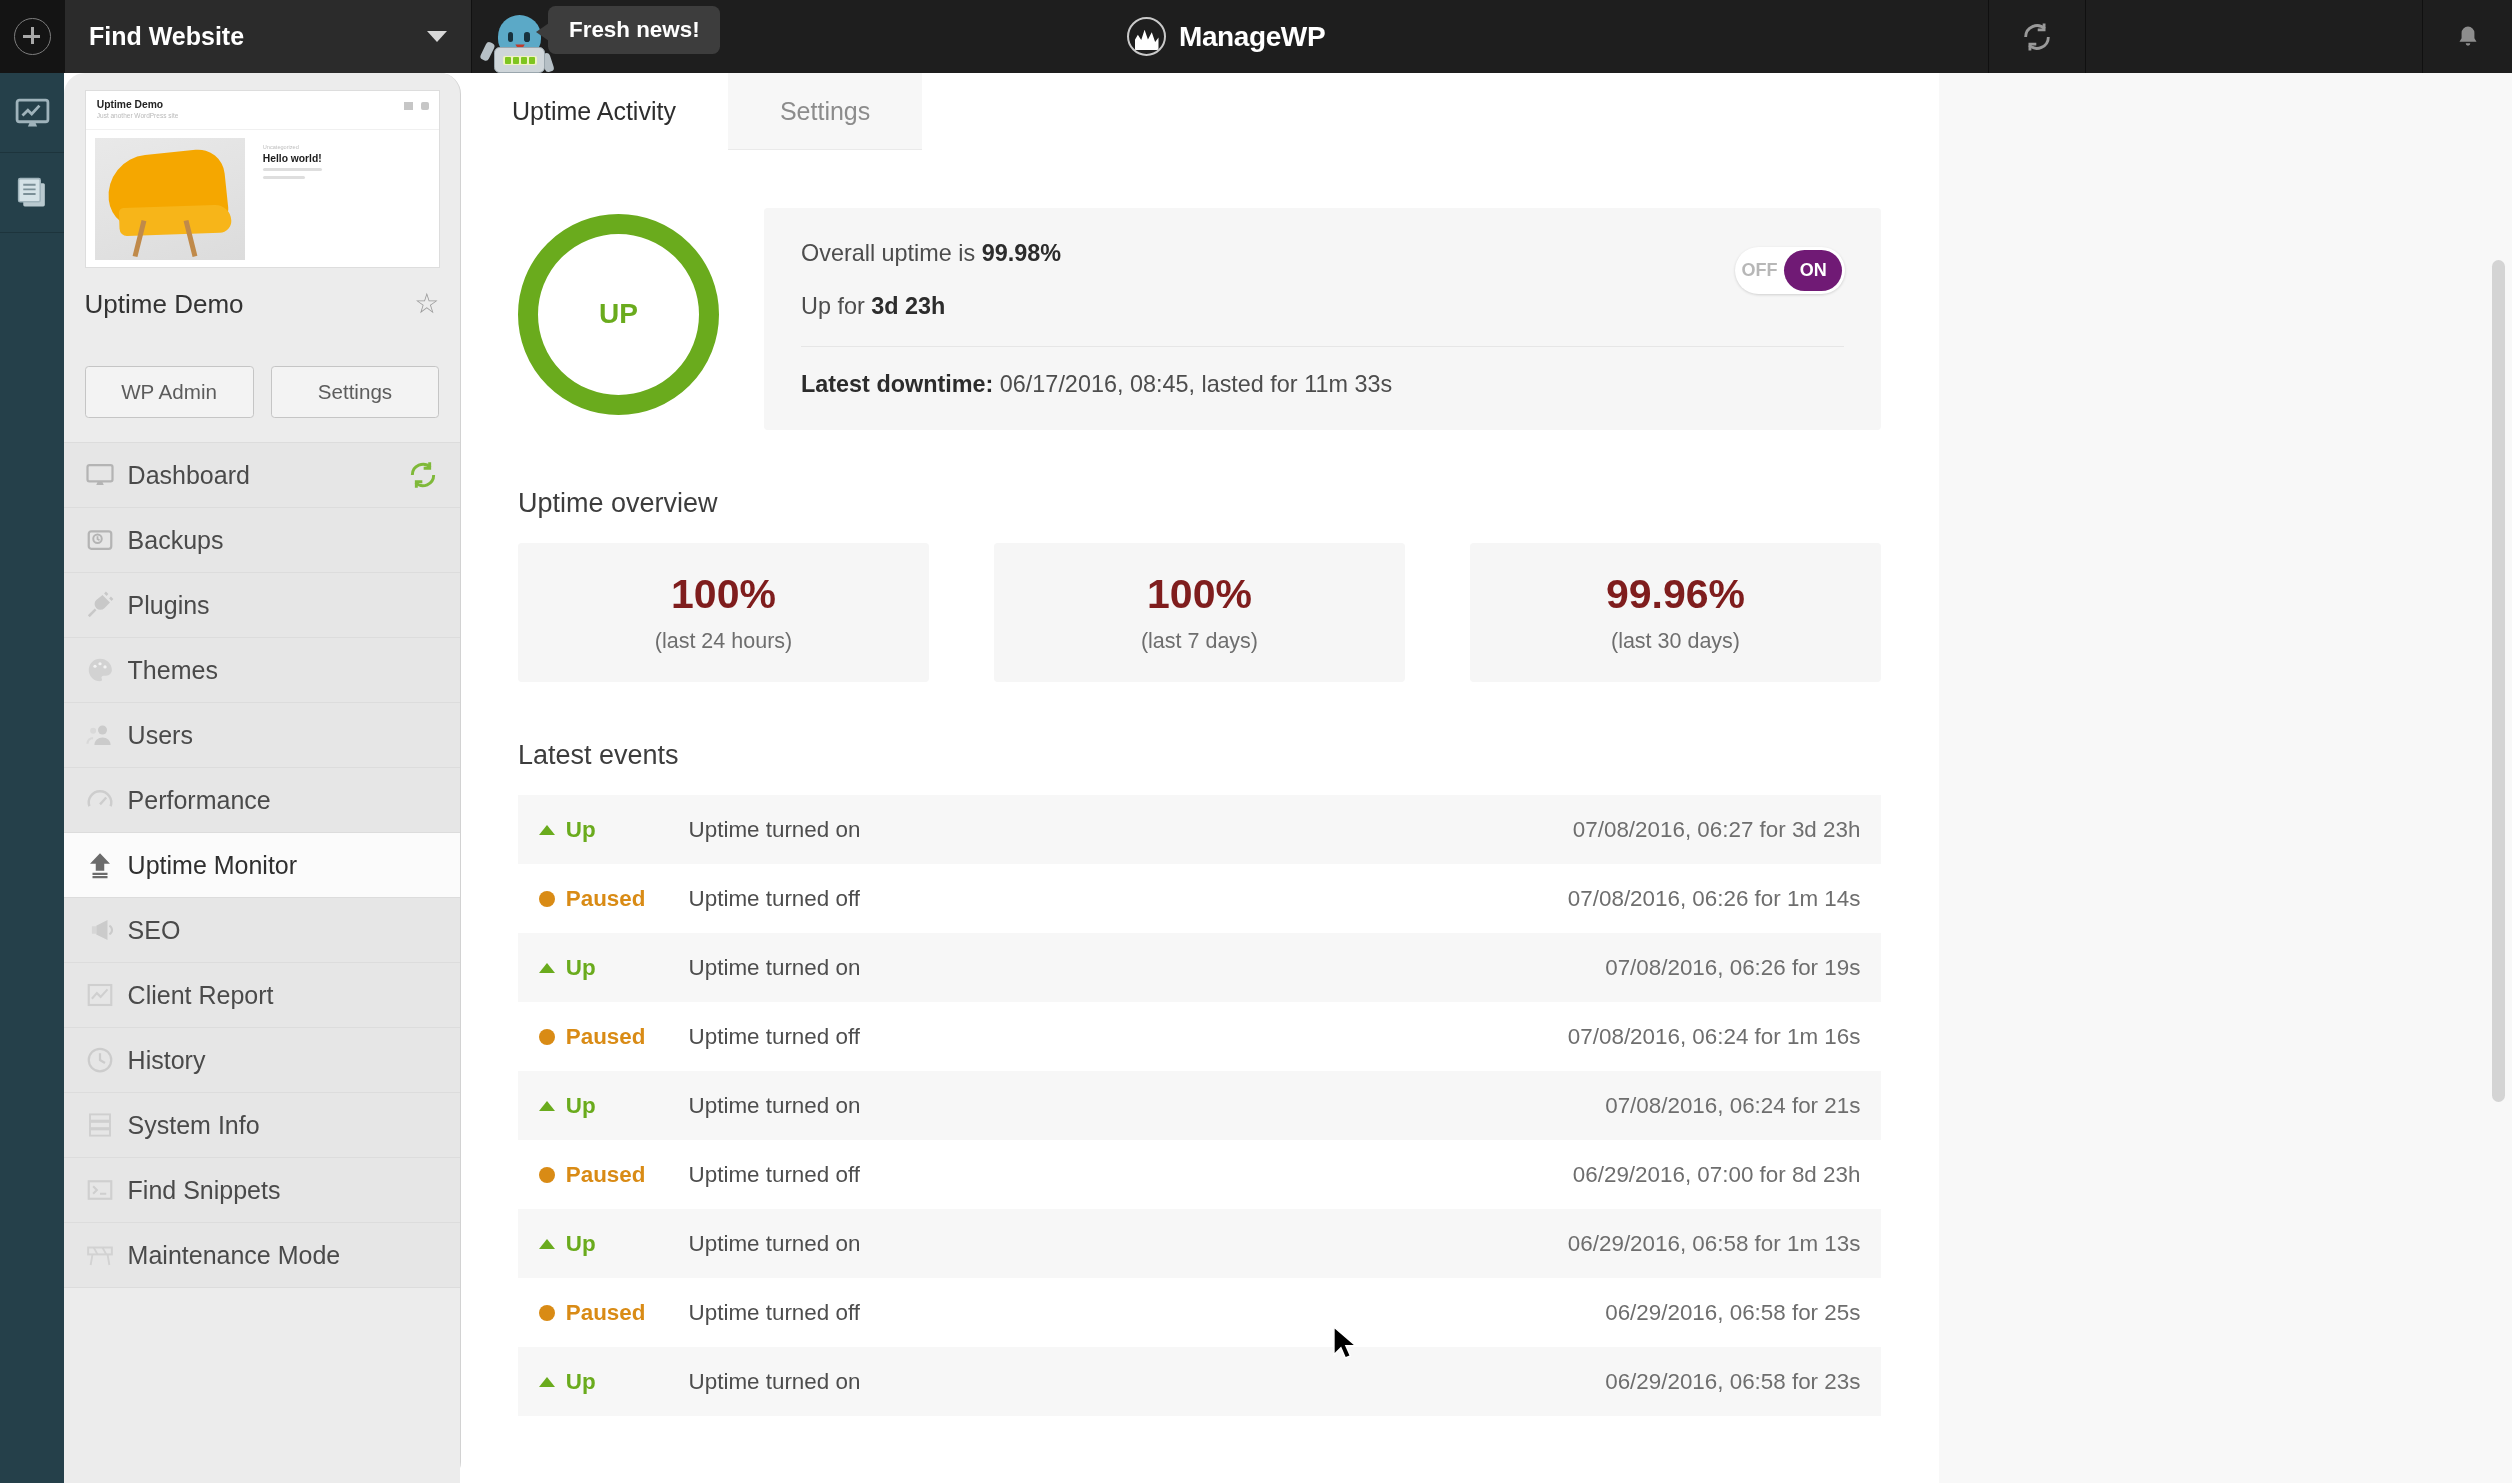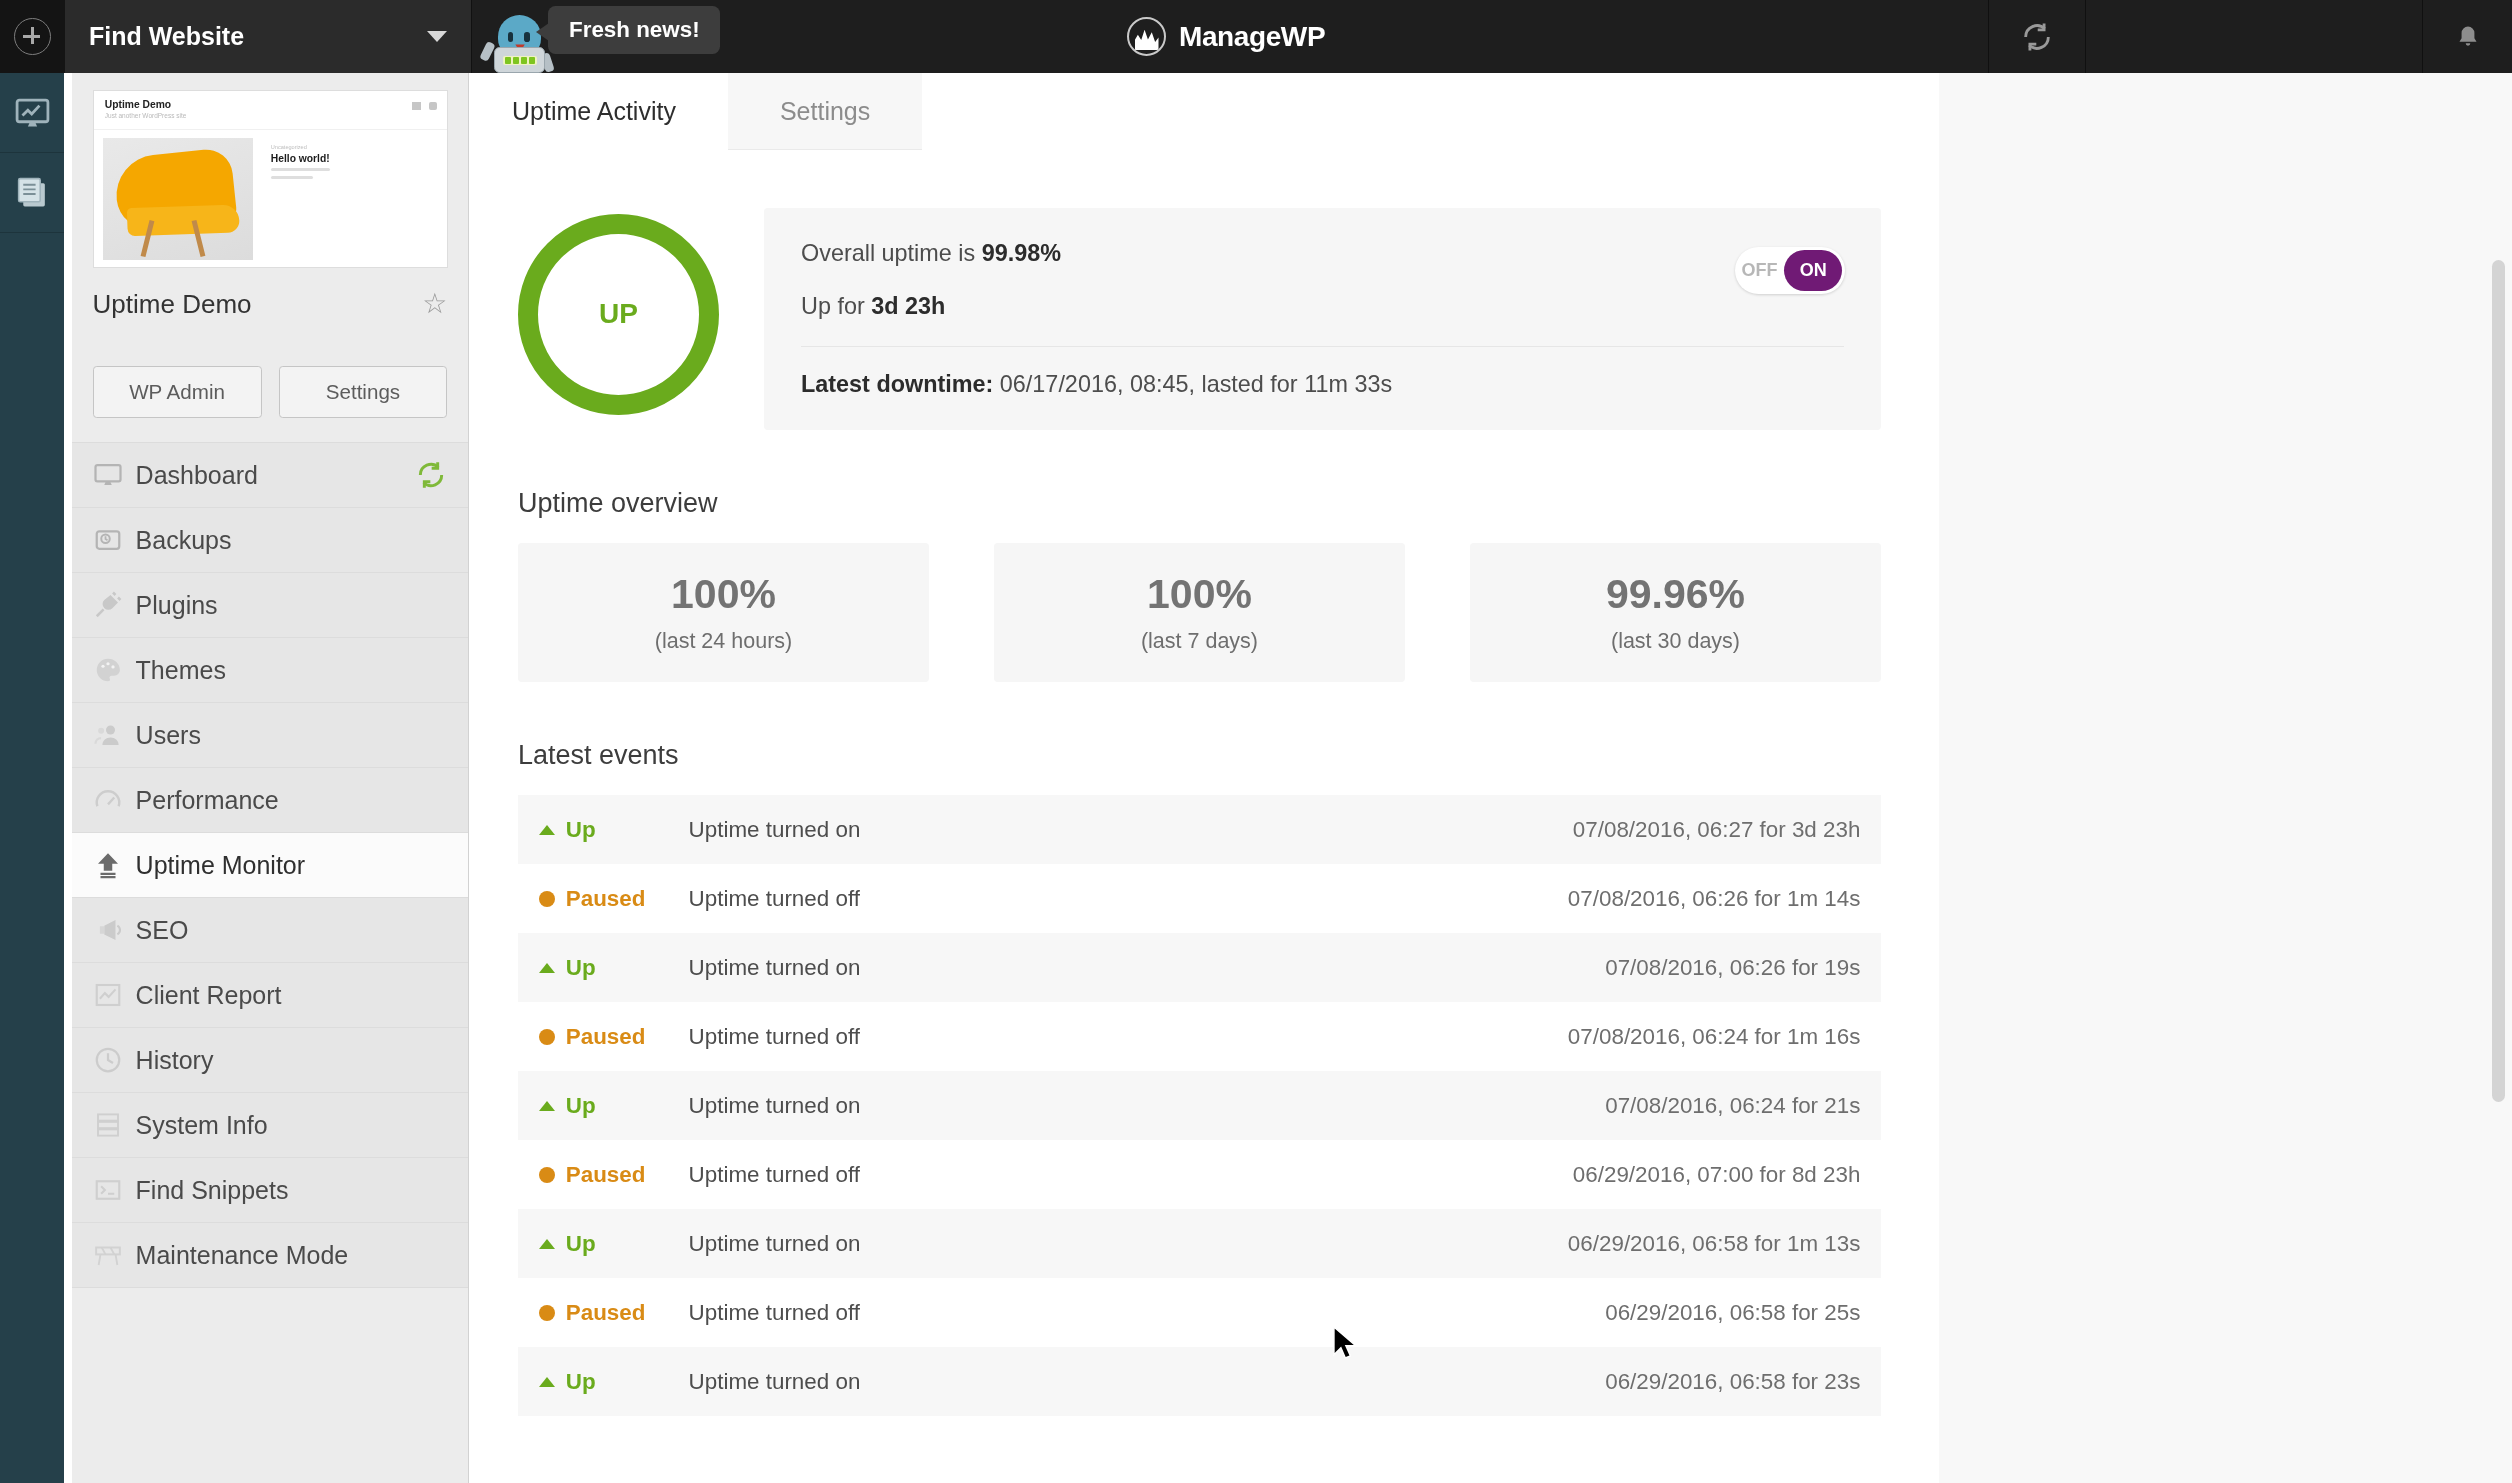--- a/index.html
+++ b/index.html
@@ -116,22 +116,22 @@
     position: absolute; left: 0; top: 73px; width: 64px; height: 1410px;
     background: #25404a; z-index: 30;
   }
   .rail-item {
     width: 64px; height: 80px; display: flex; align-items: center;
     justify-content: center; border-bottom: 0.9px solid #1d343c;
   }
 
   
   .sidebar {
-    position: absolute; left: 72px; top: 73px; width: 397px; height: 1410px;
-    background: #ececec; border-right: 0.9px solid #d2d2d2; z-index: 20;
+    position: absolute; left: 64px; top: 73px; width: 397px; height: 1410px;
+    background: #ececec; border-right: 0.9px solid #d2d2d2; z-index: 20; border-radius: 21px;
   }
   .site-card-wrap { padding: 17px 20.6px 0 20.6px; }
   .site-thumb {
     width: 355px; height: 178px; background: #ffffff;
     border: 0.9px solid #dddddd; overflow: hidden; position: relative;
   }
   .st-head {
     height: 39px; padding: 7.5px 11.2px; position: relative;
     border-bottom: 0.9px solid #f0f0f0;
   }
@@ -258,21 +258,21 @@
 
   
   .section-title {
     font-size: 27px; color: #3d3d3d; margin: 58px 0 24px 0; font-weight: normal;
   }
   .ov-cards { display: flex; gap: 65px; }
   .ov-card {
     flex: 1; background: #f6f6f6; border-radius: 3.7px; padding: 28px 0 28px 0;
     text-align: center;
   }
-  .ov-pct { font-size: 41px; font-weight: bold; color: #737373; }
+  .ov-pct { font-size: 41px; font-weight: bold; color: #7f1d1d; }
   .ov-sub { font-size: 21.5px; color: #6e6e6e; margin-top: 11.2px; }
 
   
   .events { margin-top: 15px; }
   .ev-row {
     display: flex; align-items: center; height: 69px; padding: 0 20.6px;
     background: #ffffff;
   }
   .ev-row.alt { background: #f7f7f7; }
   .ev-status { width: 150px; display: flex; align-items: center; gap: 11.2px; }

